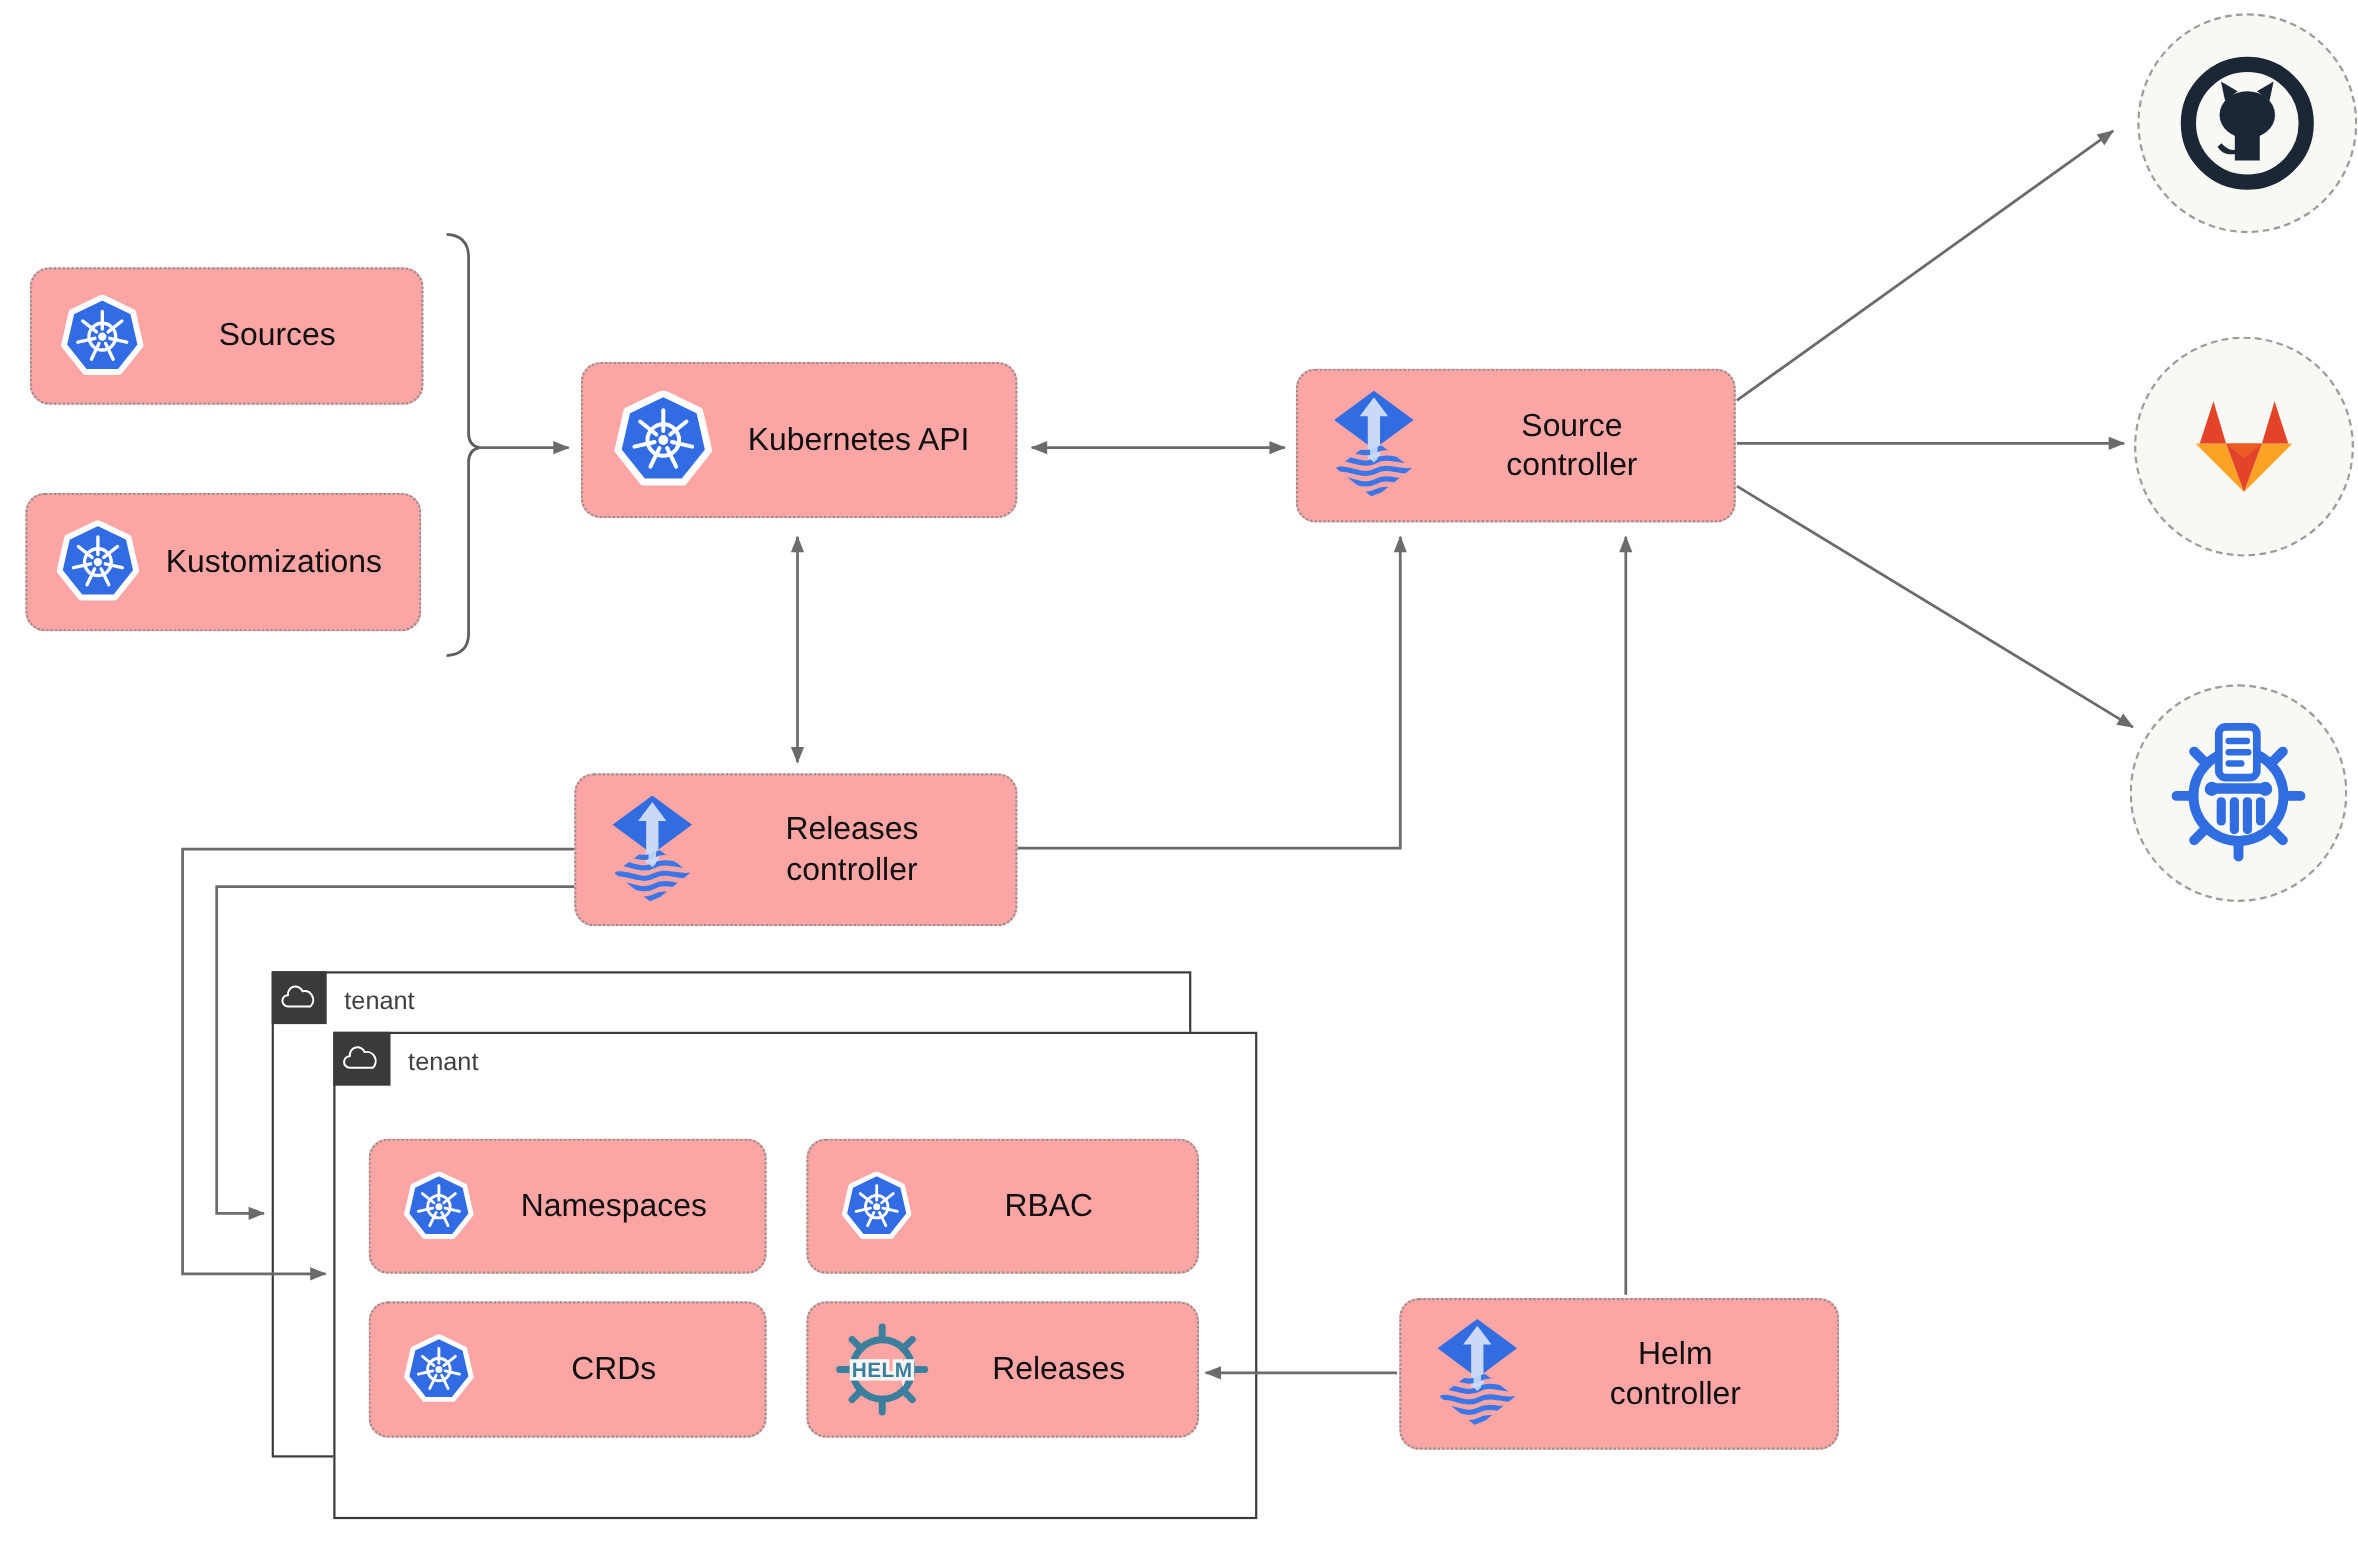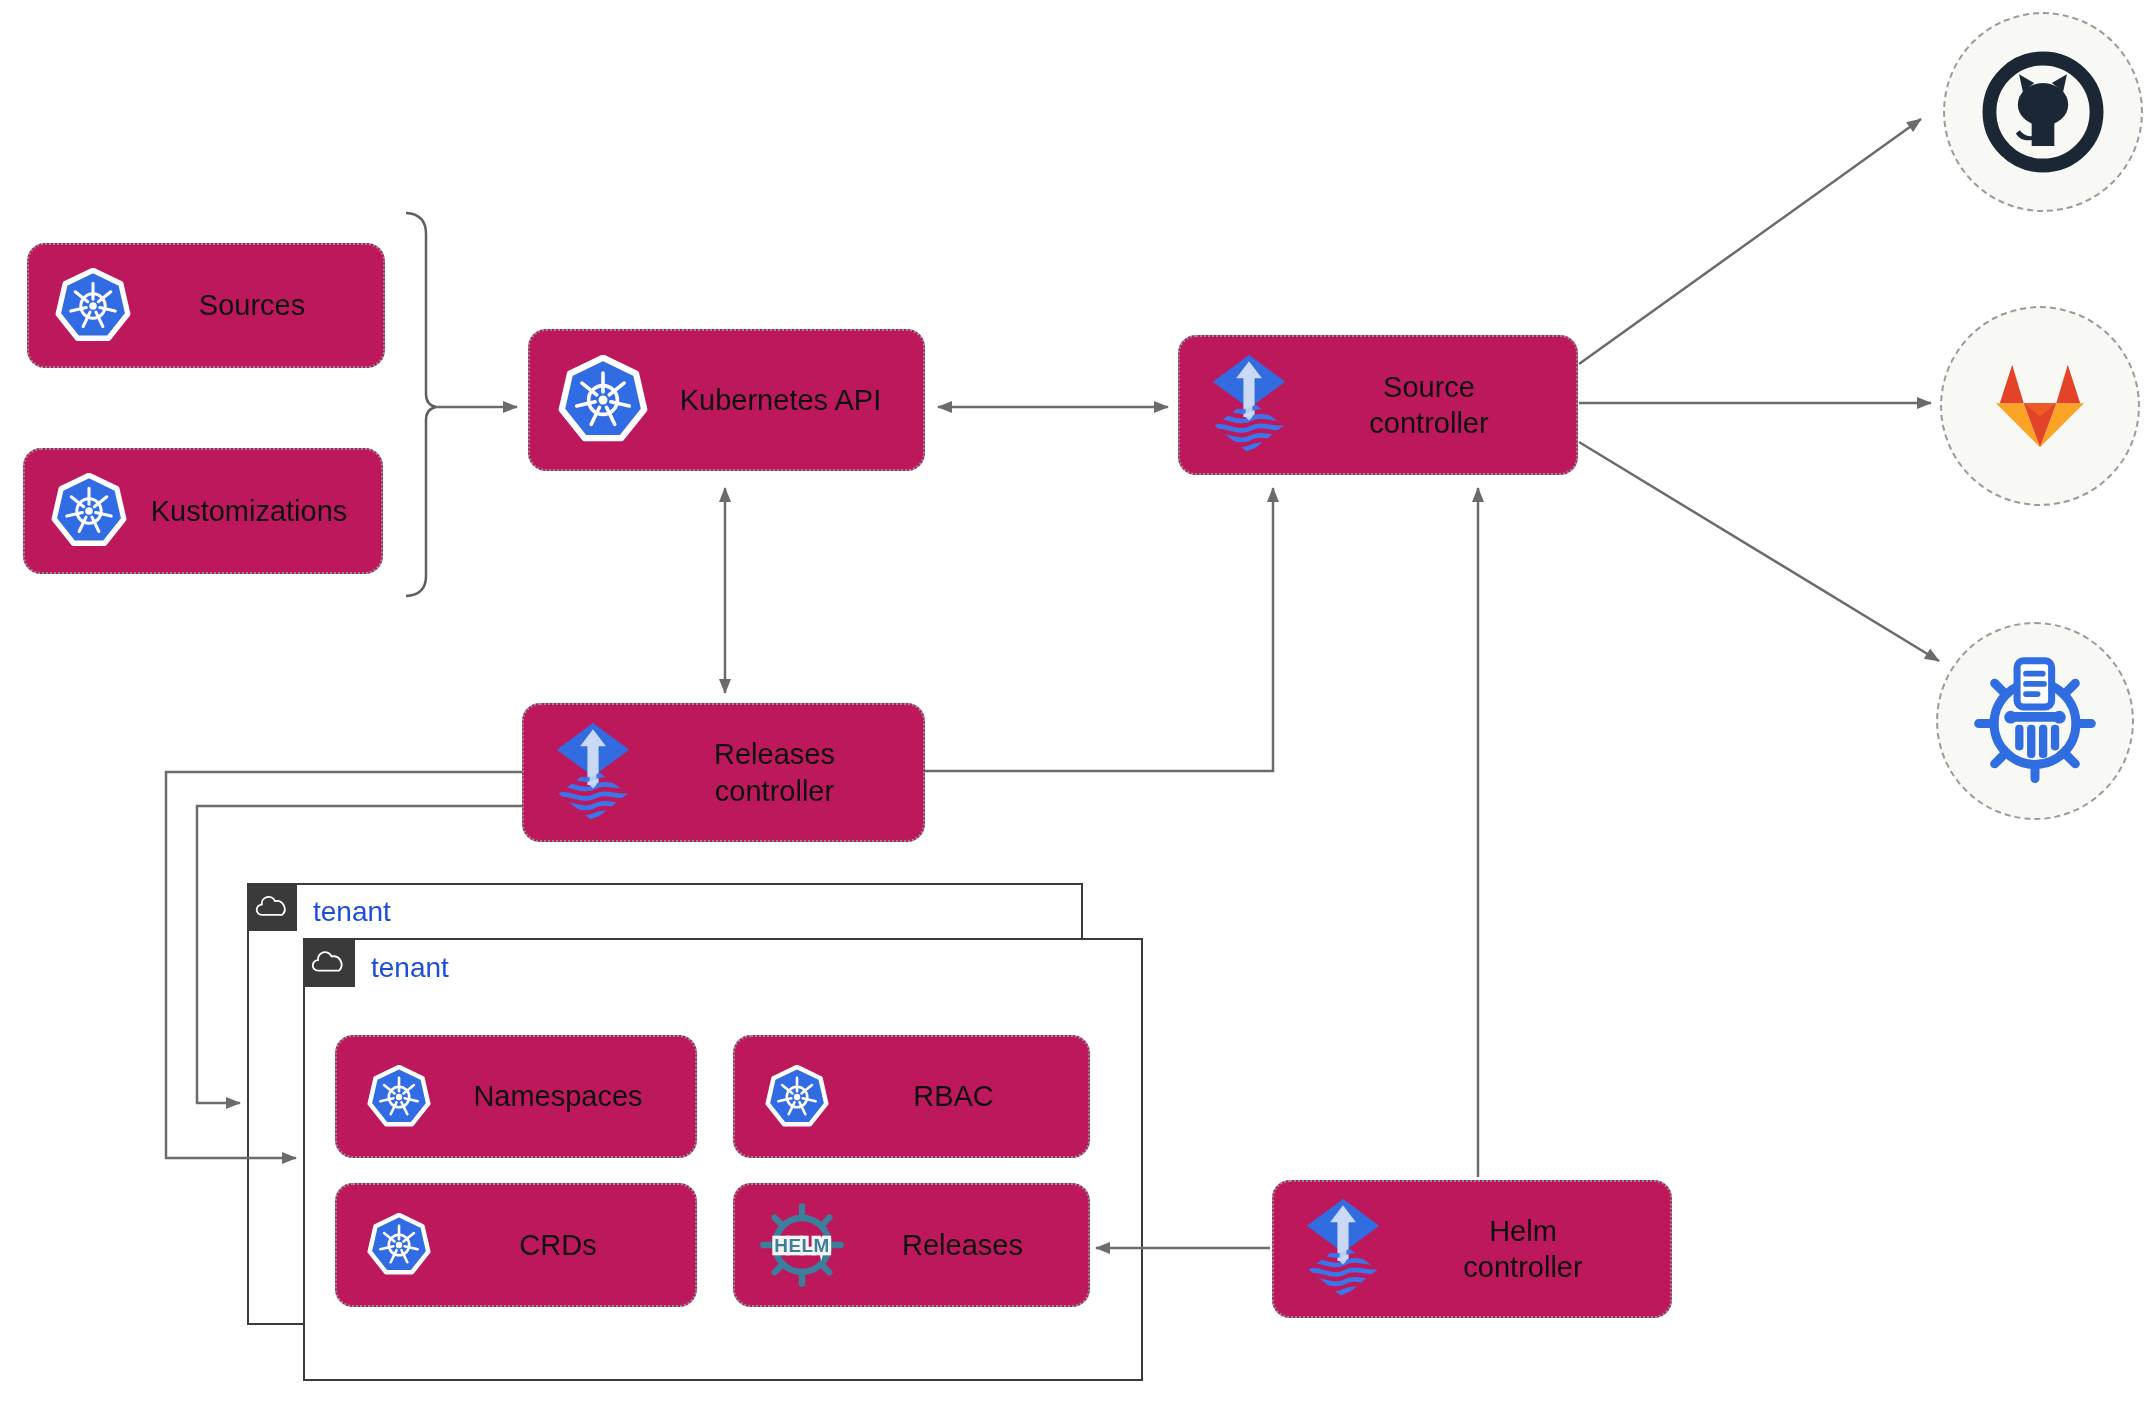--- a/index.html
+++ b/index.html
@@ -3,39 +3,39 @@
 <meta charset="utf-8">
 <style>
   html,body { margin:0; padding:0; background:#ffffff; }
   .canvas {
     position:relative; width:2144px; height:1407px; background:#ffffff;
     font-family:"Liberation Sans", sans-serif; overflow:hidden;
   }
   
   .node {
     position:absolute; box-sizing:border-box;
-    background:#be185d; border:2px dotted #8f8f8f; border-radius:18px;
+    background:#fca5a5; border:2px dotted #8f8f8f; border-radius:18px;
     display:flex; align-items:center;
   }
   .node-label {
     flex:1; text-align:center; font-size:29px; color:#101010;
     line-height:1.25; white-space:nowrap; padding-right:10px;
   }
   .node-label .wrap2 { display:inline-block; width:min-content; white-space:normal; }
   .icon { flex:0 0 auto; }
   
   .tenant {
     position:absolute; box-sizing:border-box; background:#ffffff;
     border:2.5px solid #3b3b3b;
   }
   .tenant-badge {
     position:absolute; left:-2.5px; top:-2.5px; background:#3a3a3a;
     display:flex; align-items:center; justify-content:center;
   }
-  .tenant-label { position:absolute; font-size:28px; color:#1d4ed8; }
+  .tenant-label { position:absolute; font-size:23px; color:#404040; }
   
   .endpoint {
     position:absolute; box-sizing:border-box; border-radius:50%;
     background:#f8f8f5; border:2.5px dashed #9b9b9b;
     display:flex; align-items:center; justify-content:center;
   }
   .connectors { position:absolute; left:0; top:0; z-index:50; pointer-events:none; }
   .z-back { z-index:5; } .z-front { z-index:6; } .z-node { z-index:10; }
   .helm-text { font:bold 21px "Liberation Sans",sans-serif; letter-spacing:0.5px; }
 </style>

